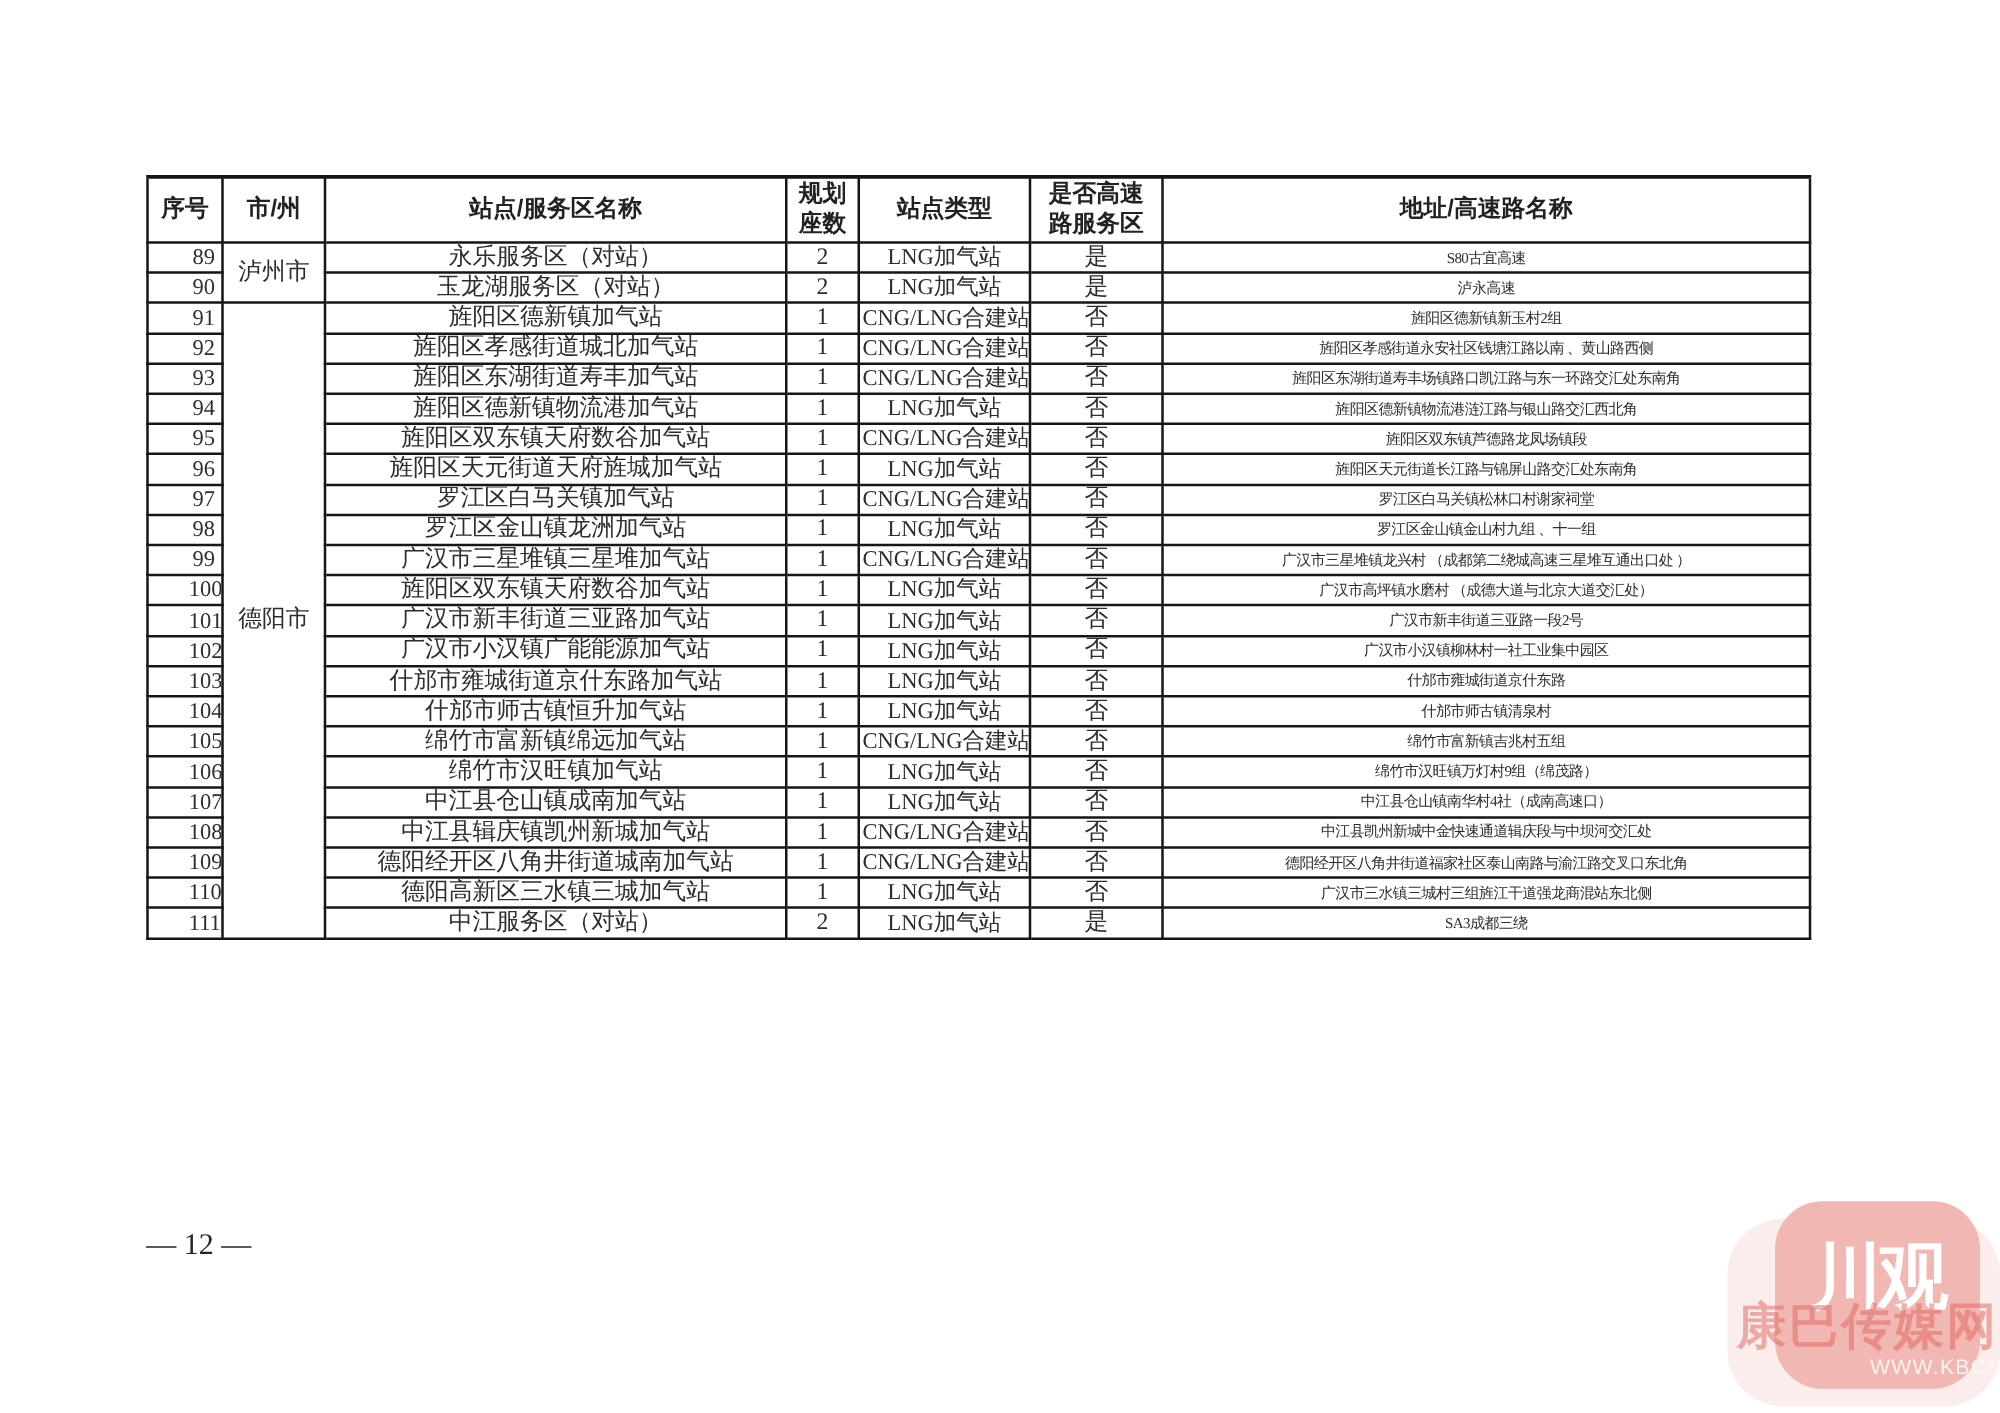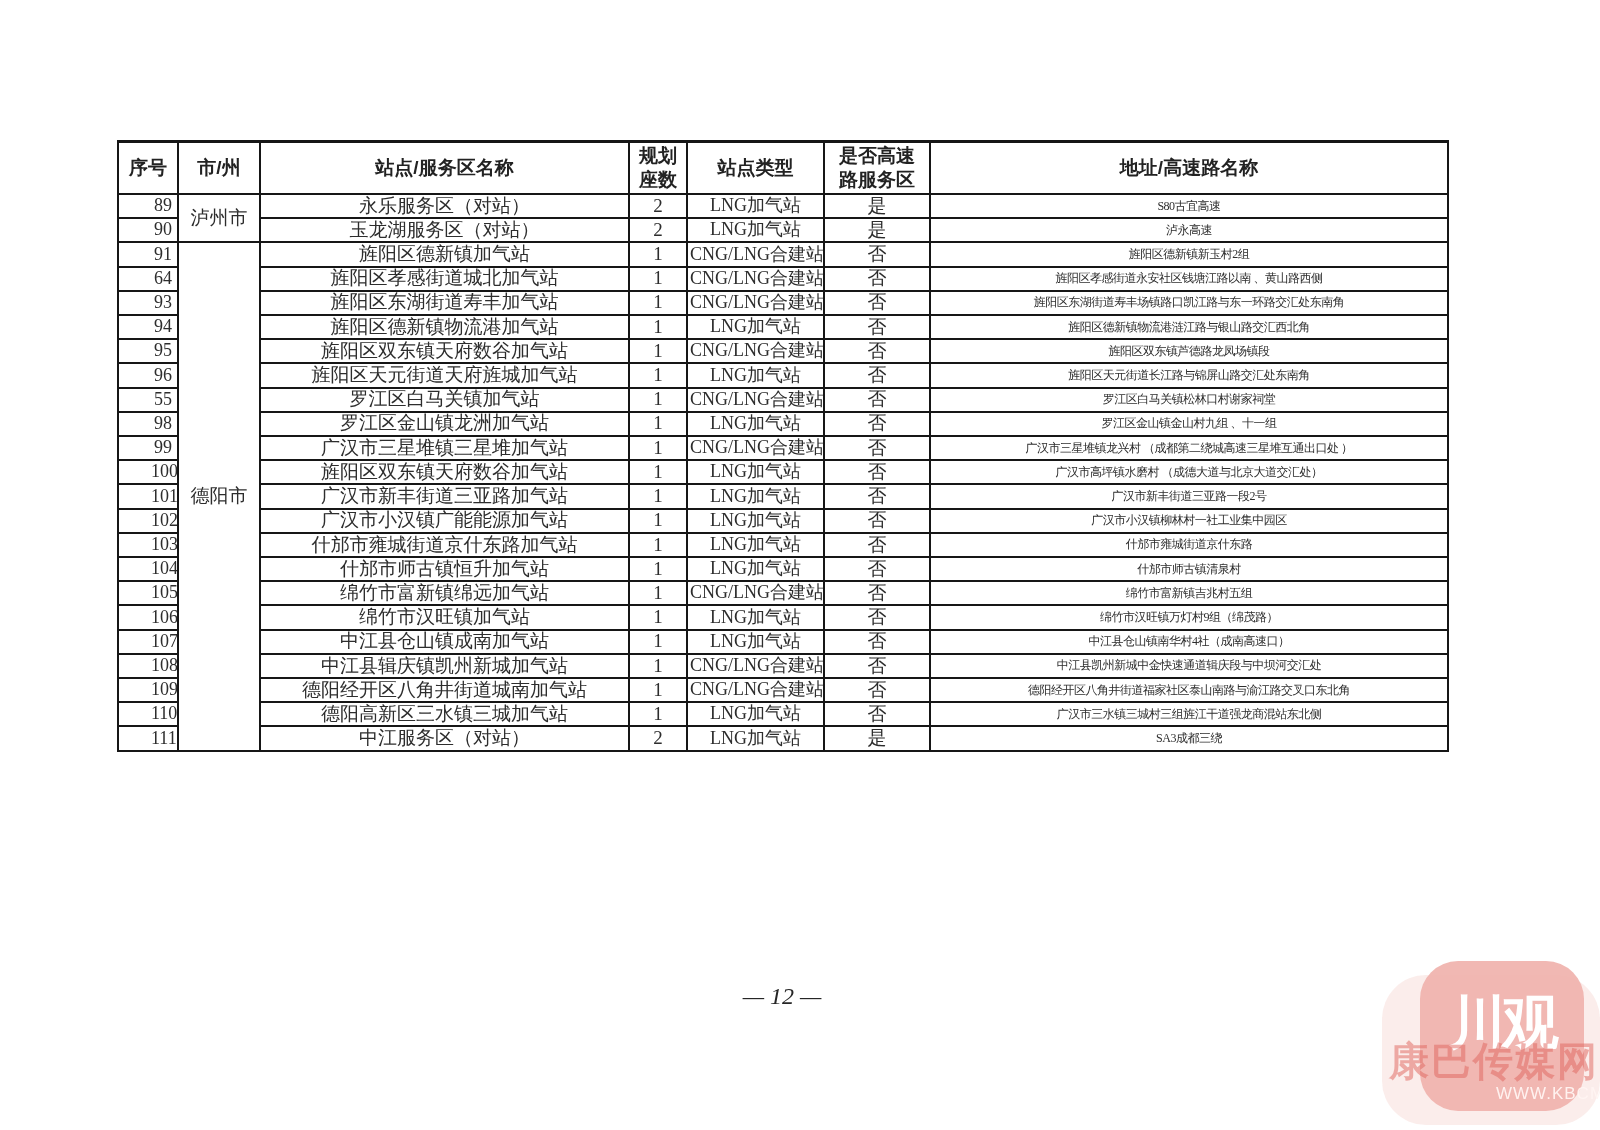--- a/index.html
+++ b/index.html
@@ -29,23 +29,22 @@
   tbody td{
     font-size:19px;white-space:nowrap;line-height:1.1;
   }
   tbody td.address{font-size:12px;letter-spacing:-0.5px;}
   tbody td.no{font-size:18px;padding-left:32px;}
   tbody td.type{font-size:18px;}
   tbody td.city{font-size:19px;border-radius:20px;}
 
   .page-number{
     position:absolute;left:117px;top:983px;width:1330px;
-    text-align:center;font-size:24px;color:#262626;
+    font-size:24px;color:#262626;
     font-family:"Liberation Serif","DejaVu Serif",serif;
-    font-style:italic;
   }
 
   
   .wm-badge{
     position:absolute;left:1420px;top:961px;width:164px;height:150px;
     background:#f0b2ac;border-radius:38px;opacity:0.92;
   }
   .wm-halo{
     position:absolute;left:1382px;top:975px;width:218px;height:150px;
     background:#f7d7d3;border-radius:44px;opacity:0.45;
@@ -118,21 +117,21 @@
         <tr>
           <td class="no">91</td>
           <td class="city" rowspan="21">德阳市</td>
           <td class="name">旌阳区德新镇加气站</td>
           <td class="count">1</td>
           <td class="type">CNG/LNG合建站</td>
           <td class="highway">否</td>
           <td class="address">旌阳区德新镇新玉村2组</td>
         </tr>
         <tr>
-          <td class="no">64</td>
+          <td class="no">92</td>
           <td class="name">旌阳区孝感街道城北加气站</td>
           <td class="count">1</td>
           <td class="type">CNG/LNG合建站</td>
           <td class="highway">否</td>
           <td class="address">旌阳区孝感街道永安社区钱塘江路以南 、黄山路西侧</td>
         </tr>
         <tr>
           <td class="no">93</td>
           <td class="name">旌阳区东湖街道寿丰加气站</td>
           <td class="count">1</td>
@@ -158,21 +157,21 @@
         </tr>
         <tr>
           <td class="no">96</td>
           <td class="name">旌阳区天元街道天府旌城加气站</td>
           <td class="count">1</td>
           <td class="type">LNG加气站</td>
           <td class="highway">否</td>
           <td class="address">旌阳区天元街道长江路与锦屏山路交汇处东南角</td>
         </tr>
         <tr>
-          <td class="no">55</td>
+          <td class="no">97</td>
           <td class="name">罗江区白马关镇加气站</td>
           <td class="count">1</td>
           <td class="type">CNG/LNG合建站</td>
           <td class="highway">否</td>
           <td class="address">罗江区白马关镇松林口村谢家祠堂</td>
         </tr>
         <tr>
           <td class="no">98</td>
           <td class="name">罗江区金山镇龙洲加气站</td>
           <td class="count">1</td>

